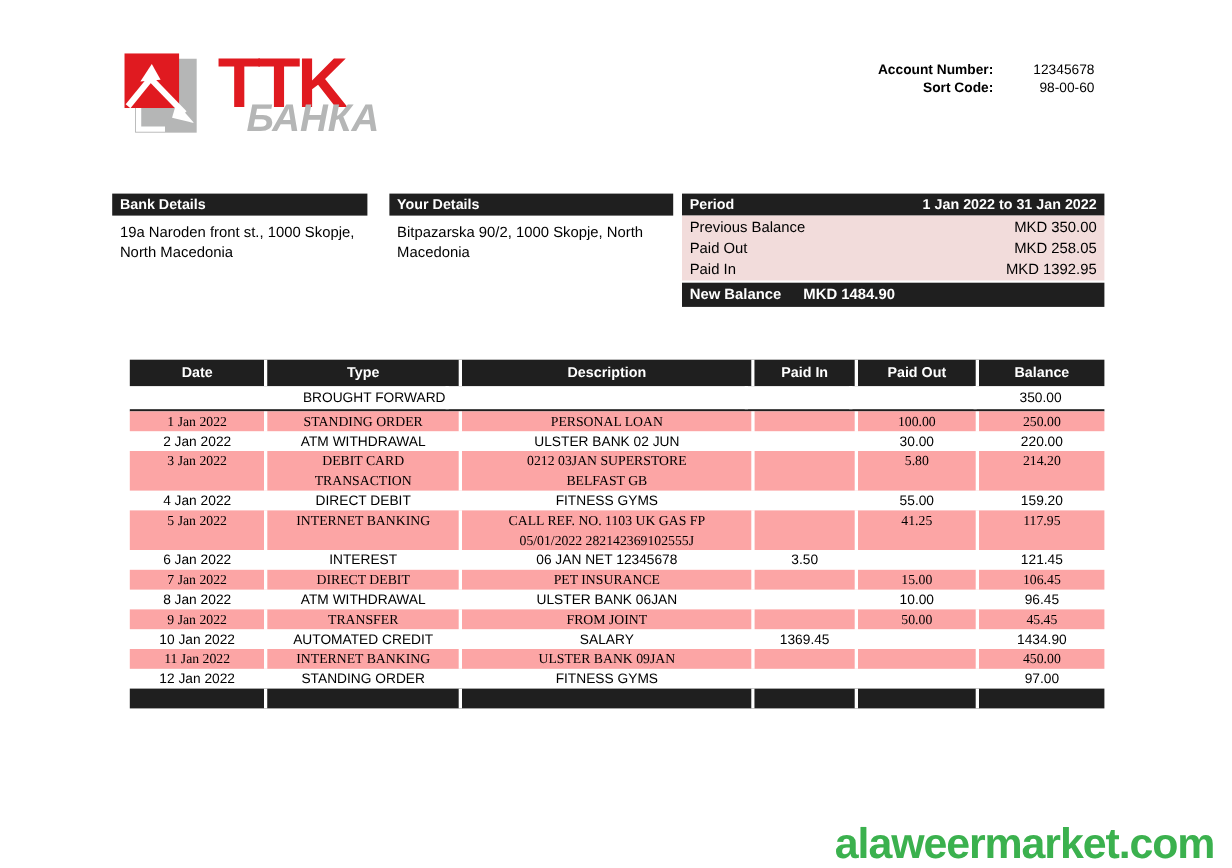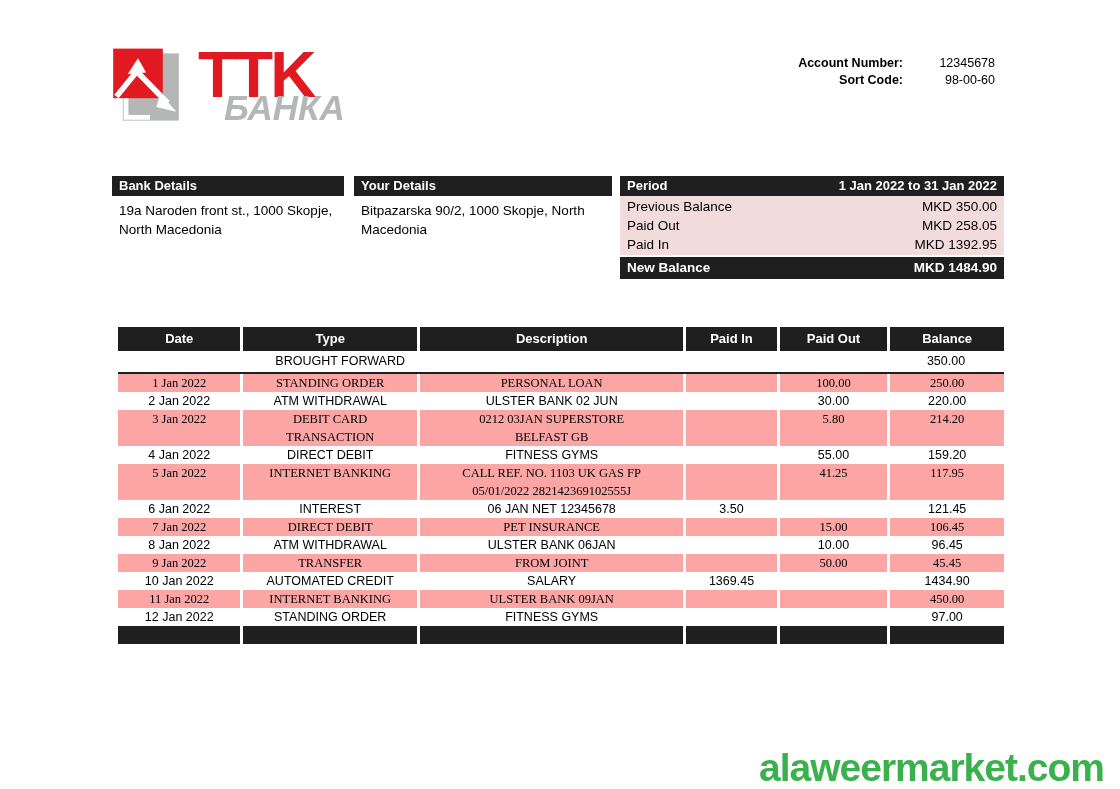--- a/index.html
+++ b/index.html
@@ -15,28 +15,28 @@
 
   
   .acct { position:absolute; top:55px; right:125px; font-size:12.5px; }
   .acct-row { display:flex; line-height:17px; }
   .acct-label { width:170px; text-align:right; font-weight:bold; }
   .acct-value { width:92px; text-align:right; }
 
   
   .bar { background:#1f1f1f; color:#fff; font-weight:bold; font-size:13px; height:20px; line-height:20px; padding:0 7px; box-sizing:border-box; }
   .details-col { position:absolute; top:176px; }
-  .bank-details { left:112px; width:232px; }
+  .bank-details { left:102px; width:232px; }
   .your-details { left:354px; width:258px; }
   .period-box { left:620px; width:384px; }
   .addr { font-size:13.5px; line-height:19px; padding:5px 2px 0 7px; white-space:pre-line; }
   .period-bar { display:flex; justify-content:space-between;align-items:center; }
   .summary { background:#f2dcdb; padding:1px 0; }
   .sum-row { display:flex; justify-content:space-between; font-size:13.5px; height:19px; line-height:19px; padding:0 7px; }
-  .nb-bar { margin-top:2px; background:#1f1f1f; color:#fff; display:flex; justify-content:space-between; font-weight:bold; font-size:13.5px; height:22px; line-height:22px; padding:0 7px; }
+  .nb-bar { margin-top:2px; background:#1f1f1f; color:#fff; display:flex; justify-content:flex-start; font-weight:bold; font-size:13.5px; height:22px; line-height:22px; padding:0 7px;gap:20px; }
 
   
   .table { position:absolute; left:118px; top:327px; width:886px; }
   .trow { display:flex; }
   .tcell { box-sizing:border-box; border-right:3px solid #fff; text-align:center; white-space:pre-line; font-size:12.5px; line-height:18px; }
   .tcell:last-child { border-right:none; }
   .col-date { width:128px; }
   .col-type { width:180px; }
   .col-description { width:272px; }
   .col-paid_in { width:95px; }

